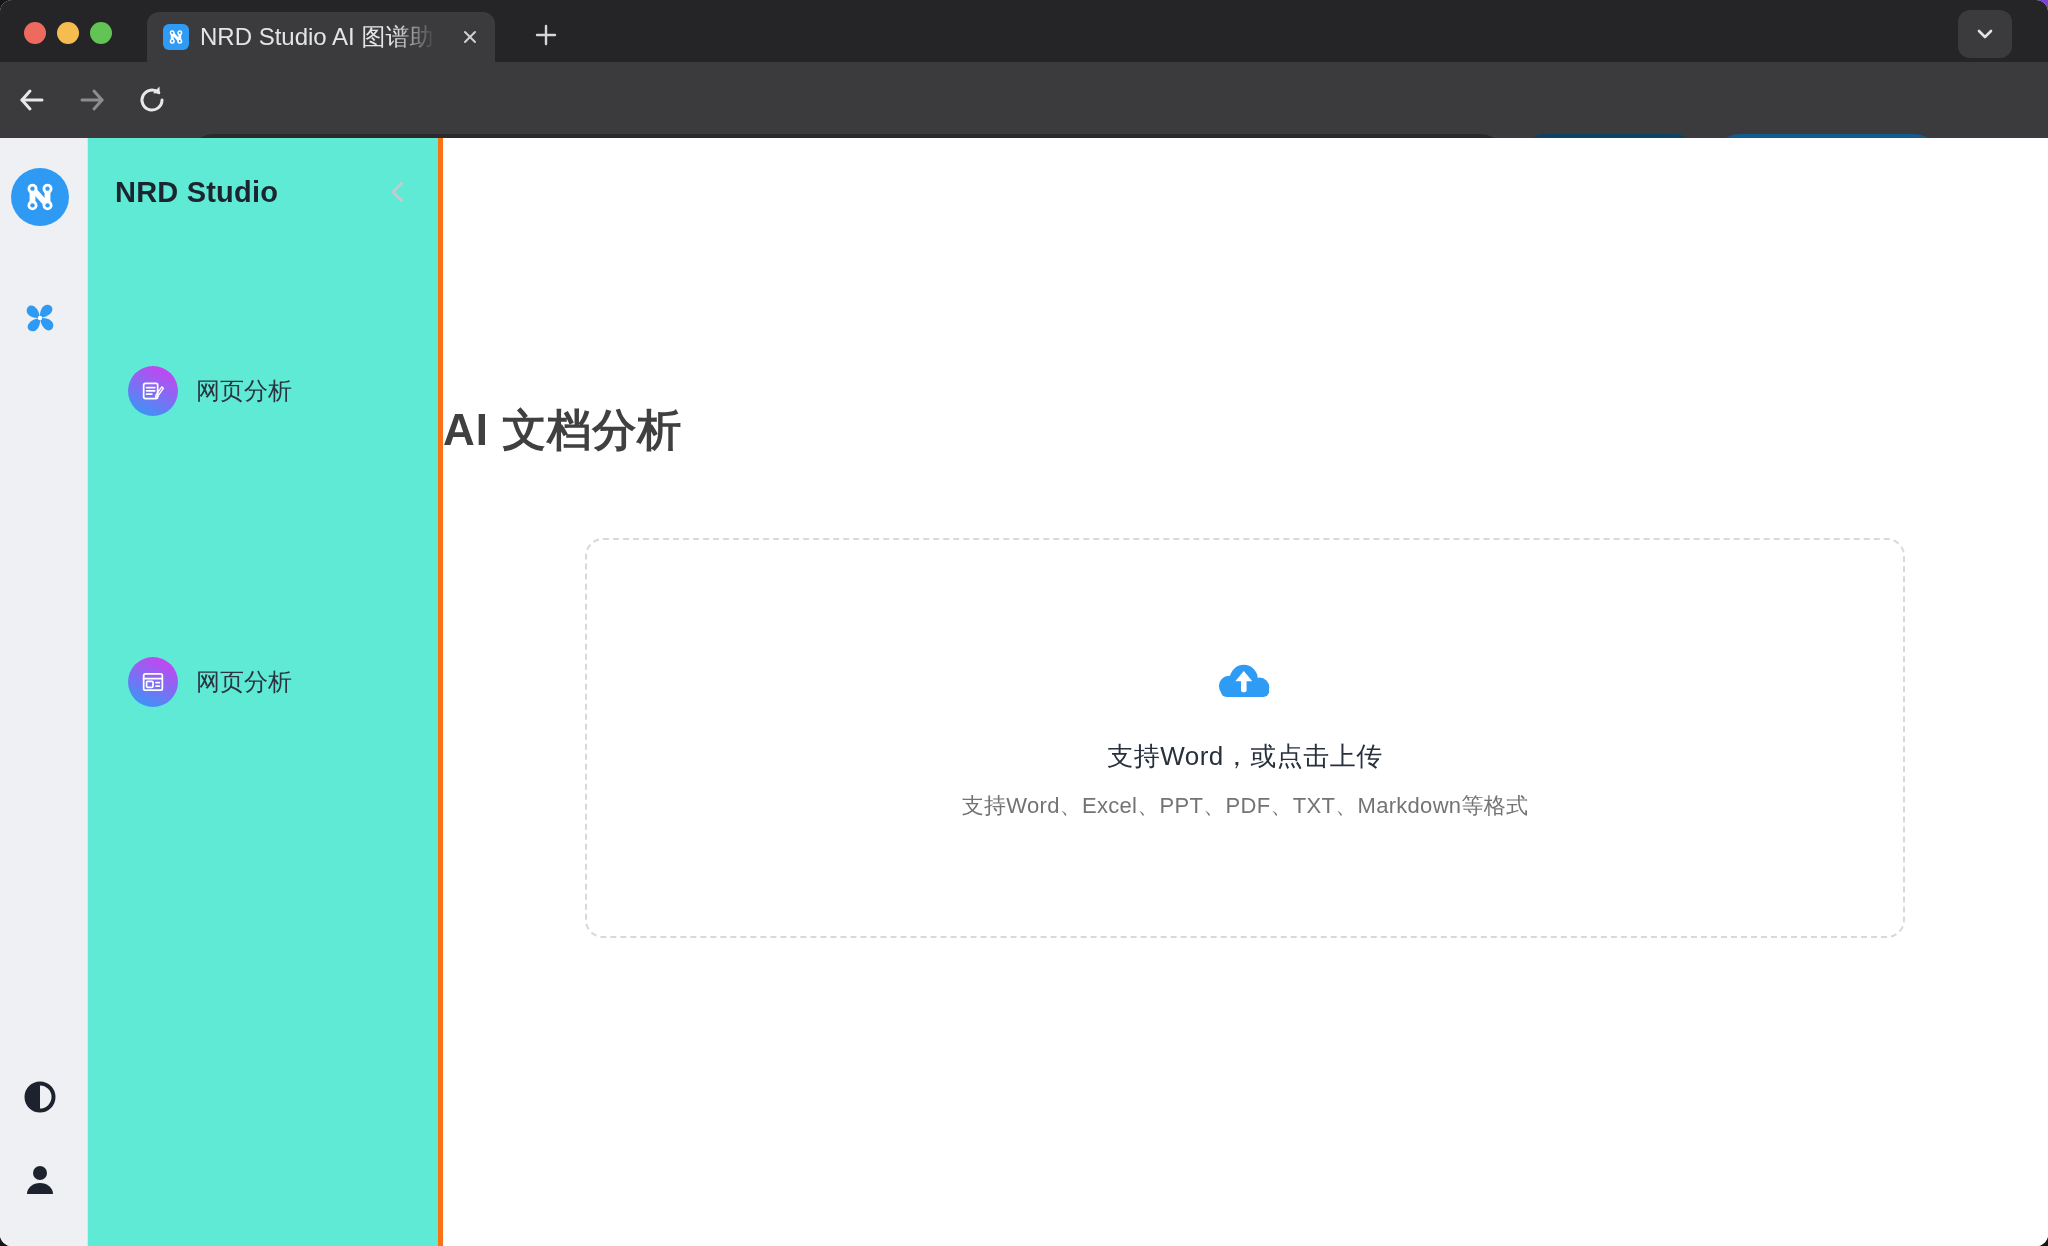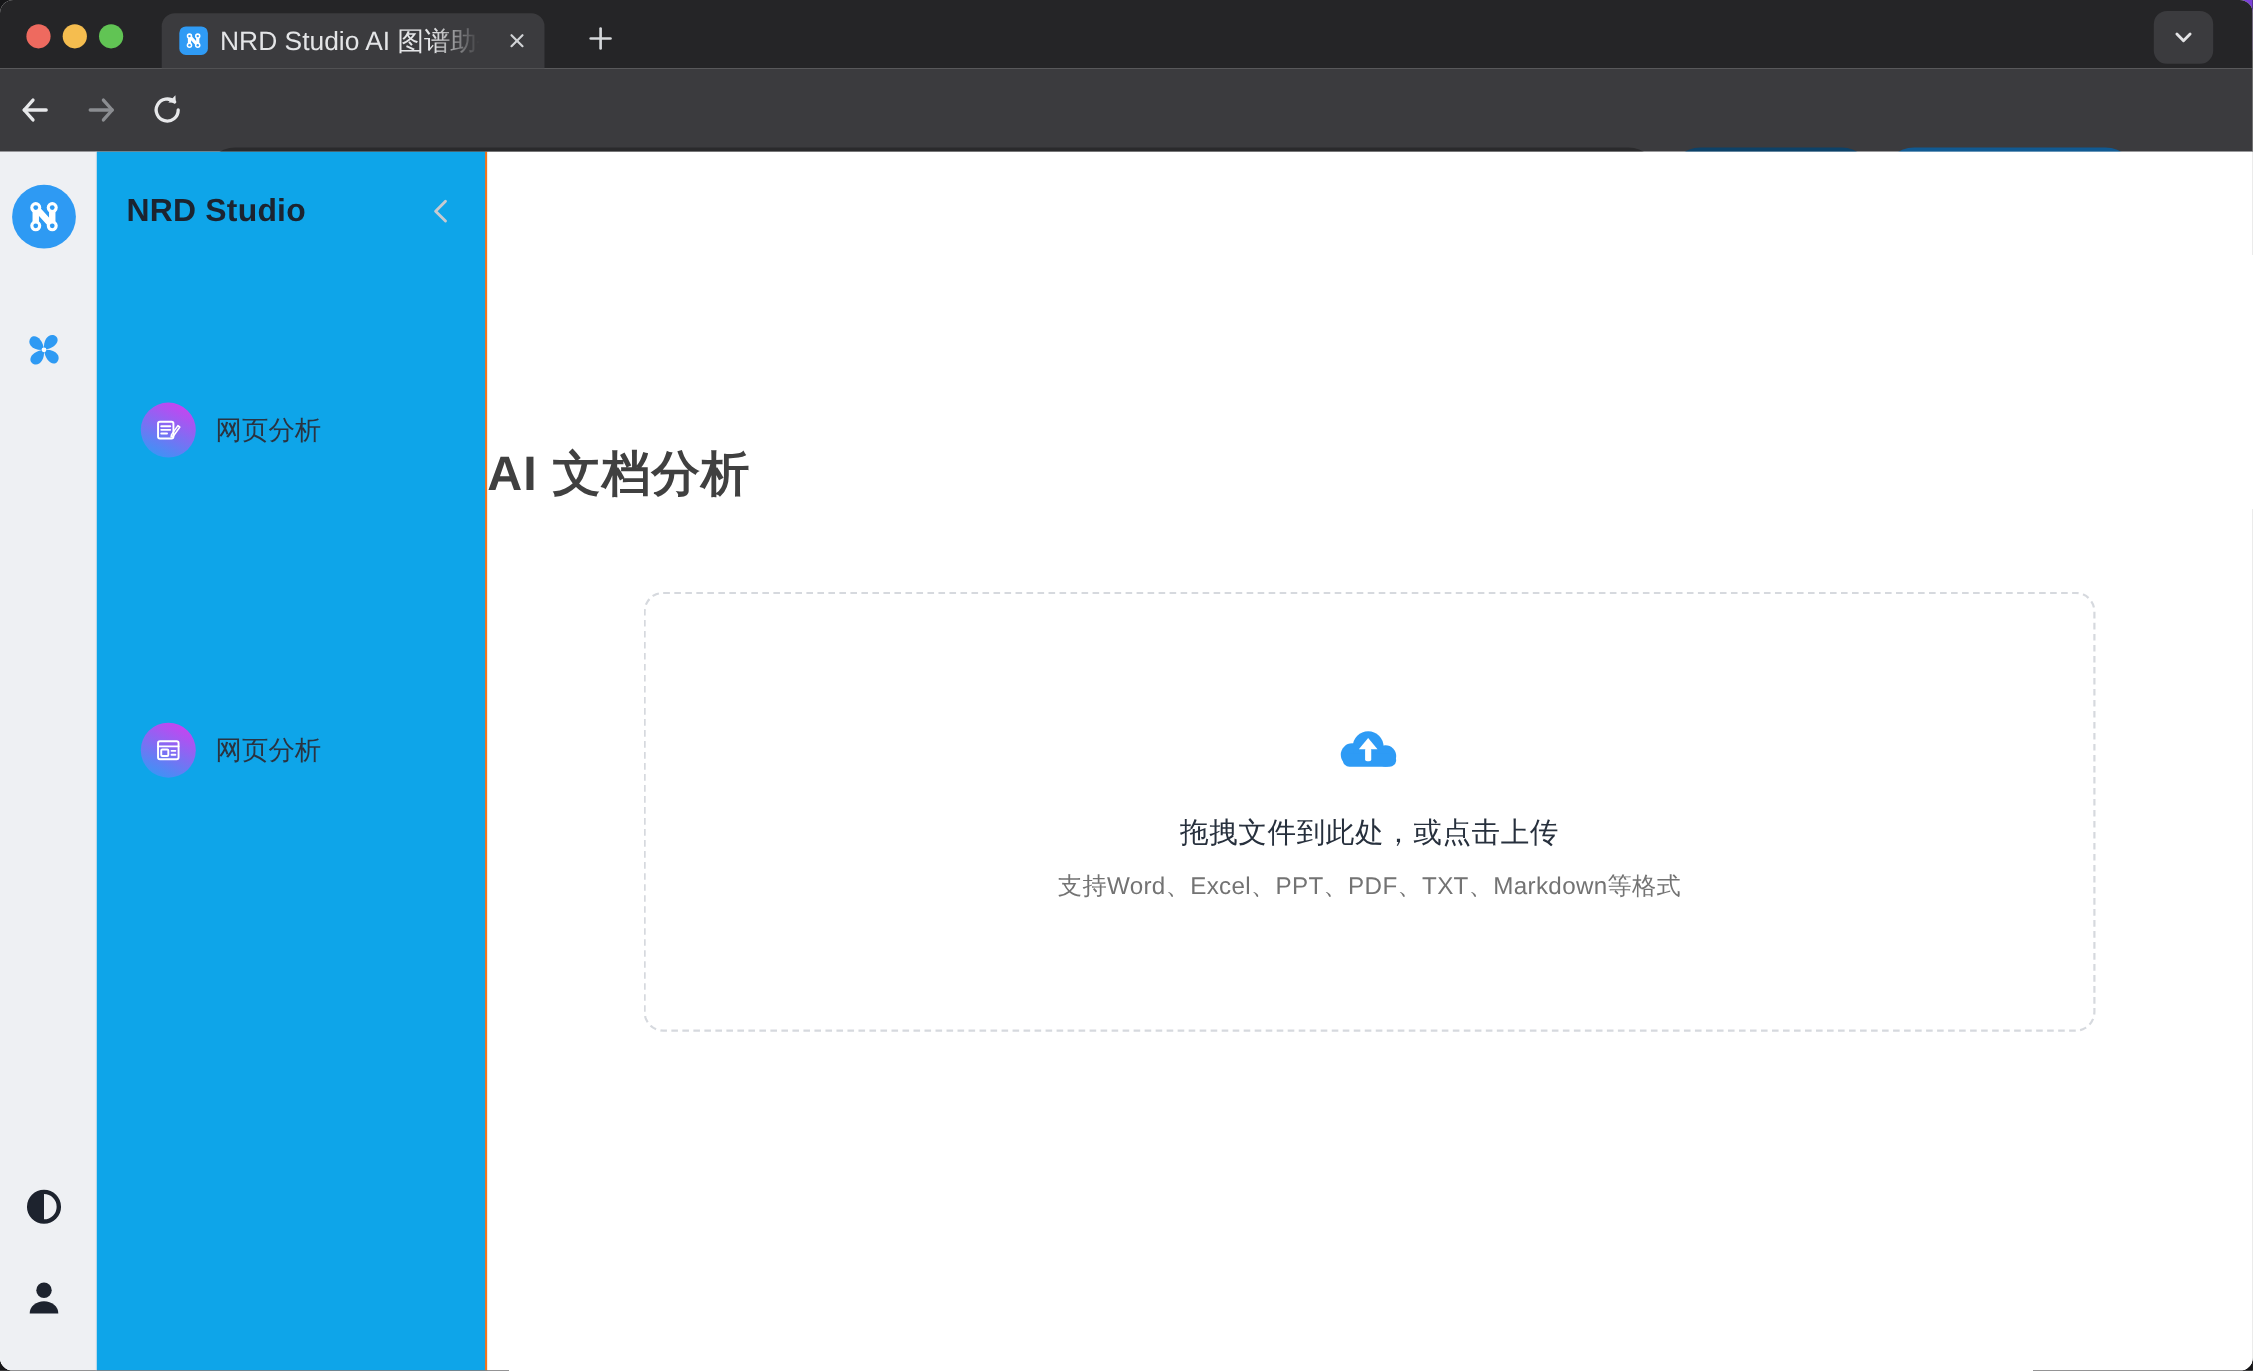--- a/index.html
+++ b/index.html
@@ -44,21 +44,21 @@
 
   
   .page { position:absolute; top:138px; left:0; right:0; bottom:0; background:#fff; display:flex; }
 
   .rail { position:relative; width:88px; background:#eef0f3; border-right:1px solid #e2e4e8; flex:0 0 auto; }
   .rail-logo { position:absolute; left:11px; top:30px; width:58px; height:58px; border-radius:50%; background:#2e9af3; display:flex; align-items:center; justify-content:center; }
   .rail-pinwheel { position:absolute; left:20px; top:160px; width:40px; height:40px; }
   .rail-contrast { position:absolute; left:23px; top:942px; width:34px; height:34px; }
   .rail-person { position:absolute; left:21px; top:1024px; width:38px; height:38px; }
 
-  .sidebar { position:relative; width:355px; background:#0ea5e9; border-right:2px solid #f97316; flex:0 0 auto; }
+  .sidebar { position:relative; width:355px; background:#5eead4; border-right:5px solid #f97316; flex:0 0 auto; }
   .sb-header { position:absolute; top:0; left:0; right:0; height:108px; display:flex; align-items:center; }
   .sb-brand { margin-left:27px; font-size:29px; font-weight:700; color:#1c2430; letter-spacing:0.2px; }
   .sb-collapse { position:absolute; right:26px; top:40px; width:28px; height:28px; display:flex; align-items:center; justify-content:center; }
 
   .sb-item { position:absolute; left:0; width:100%; height:97px; display:flex; align-items:center; cursor:pointer; }
   .sb-item.active { background:#ececef; }
   .sb-i0 { top:107px; } .sb-i1 { top:204px; } .sb-i2 { top:301px; } .sb-i3 { top:398px; } .sb-i4 { top:495px; }
   .grad-circle { width:50px; height:50px; border-radius:50%; margin-left:40px; background:linear-gradient(205deg,#d63bf0 2%,#2e9cf6 98%); display:flex; align-items:center; justify-content:center; flex:0 0 auto; }
   .sb-label { margin-left:18px; font-size:24px; color:#2b3340; }
 
@@ -290,19 +290,19 @@
             <circle cx="15" cy="25" r="8.5"></circle>
             <circle cx="27" cy="19" r="11.5"></circle>
             <circle cx="40" cy="26" r="8"></circle>
             <rect x="8" y="24" width="40" height="10" rx="5"></rect>
           </g>
           <g fill="#ffffff">
             <path d="M27 12.5 L34 21 L20 21 Z"></path>
             <rect x="24.7" y="20" width="4.6" height="10" rx="1.5"></rect>
           </g>
         </svg>
-        <div class="dz-primary">拖拽文件到此处，或点击上传</div>
+        <div class="dz-primary">支持Word，或点击上传</div>
         <div class="dz-secondary">支持Word、Excel、PPT、PDF、TXT、Markdown等格式</div>
       </div>
     </div>
 
   </div>
 </div>
 
 </body></html>

